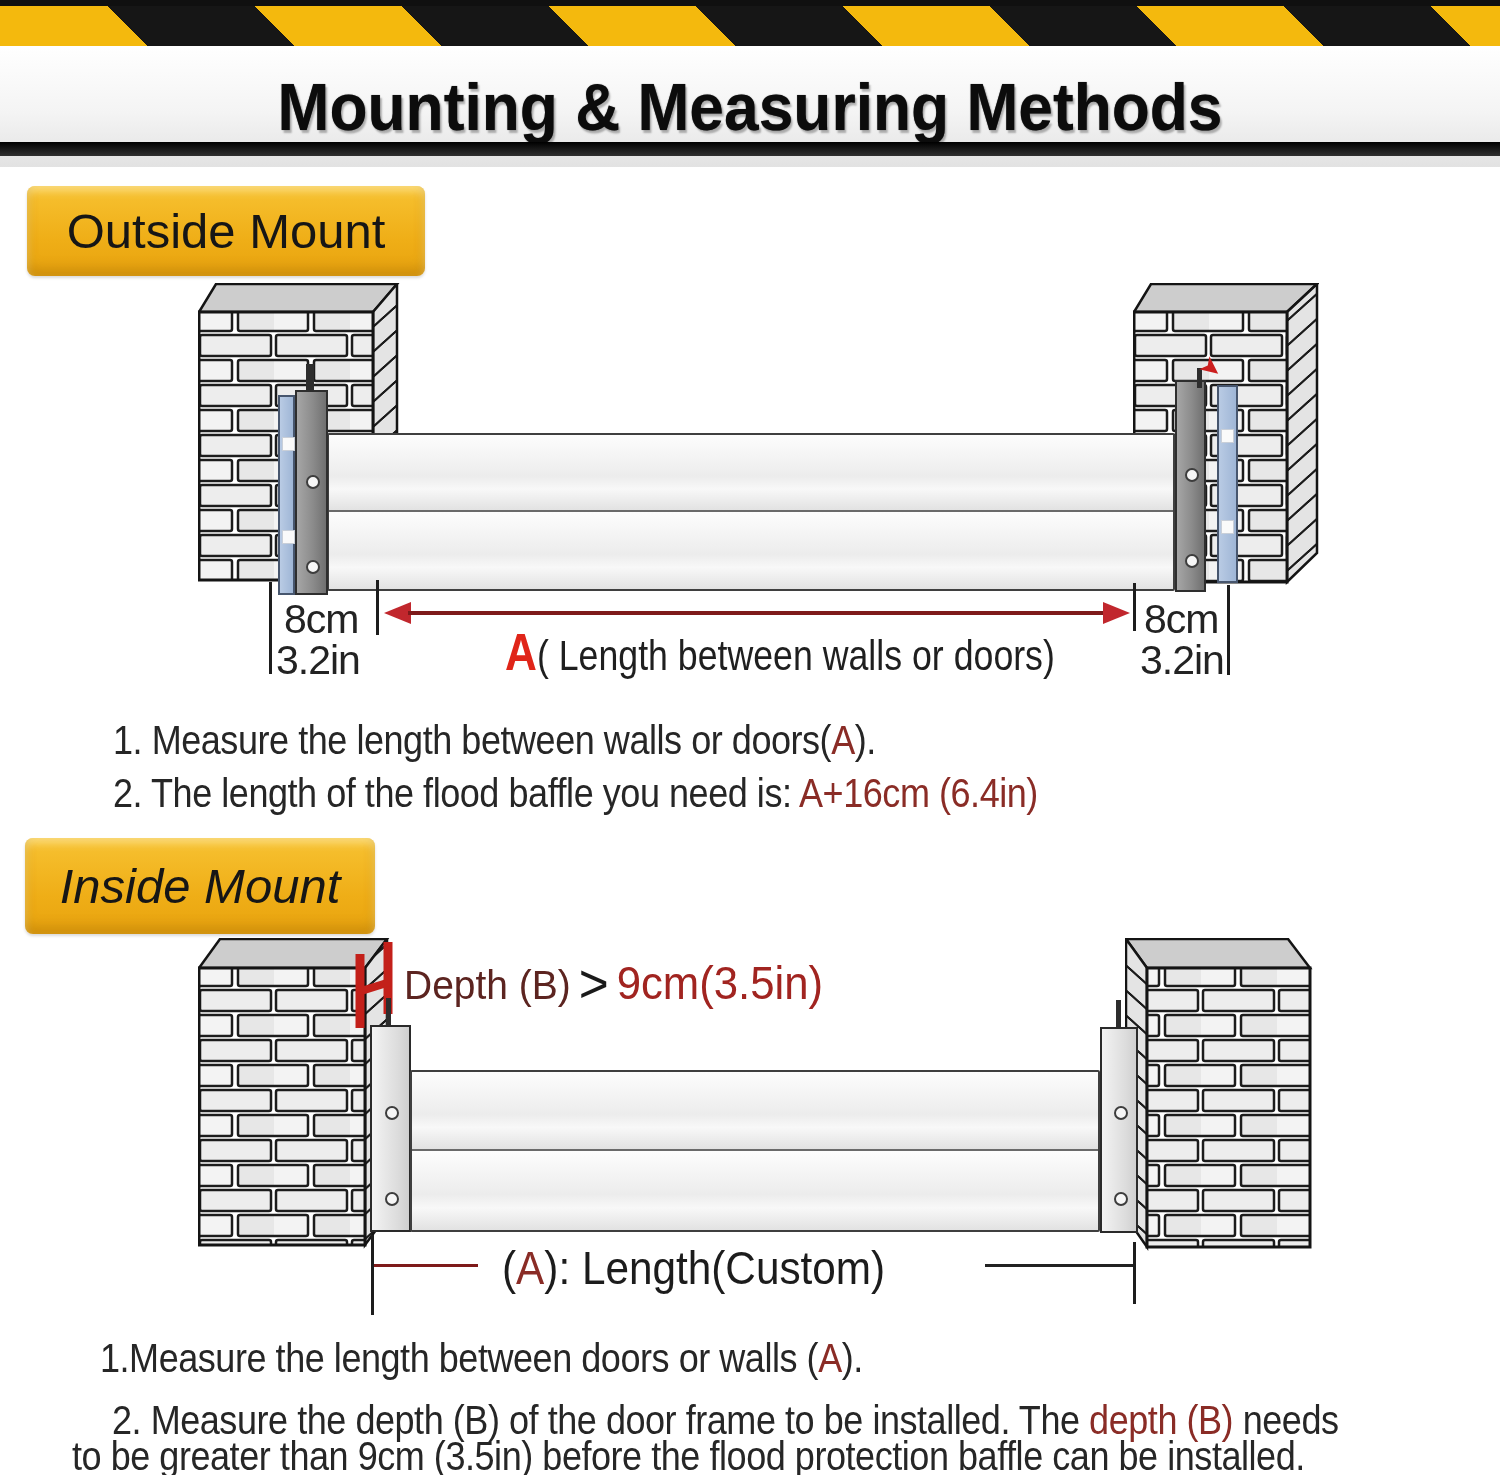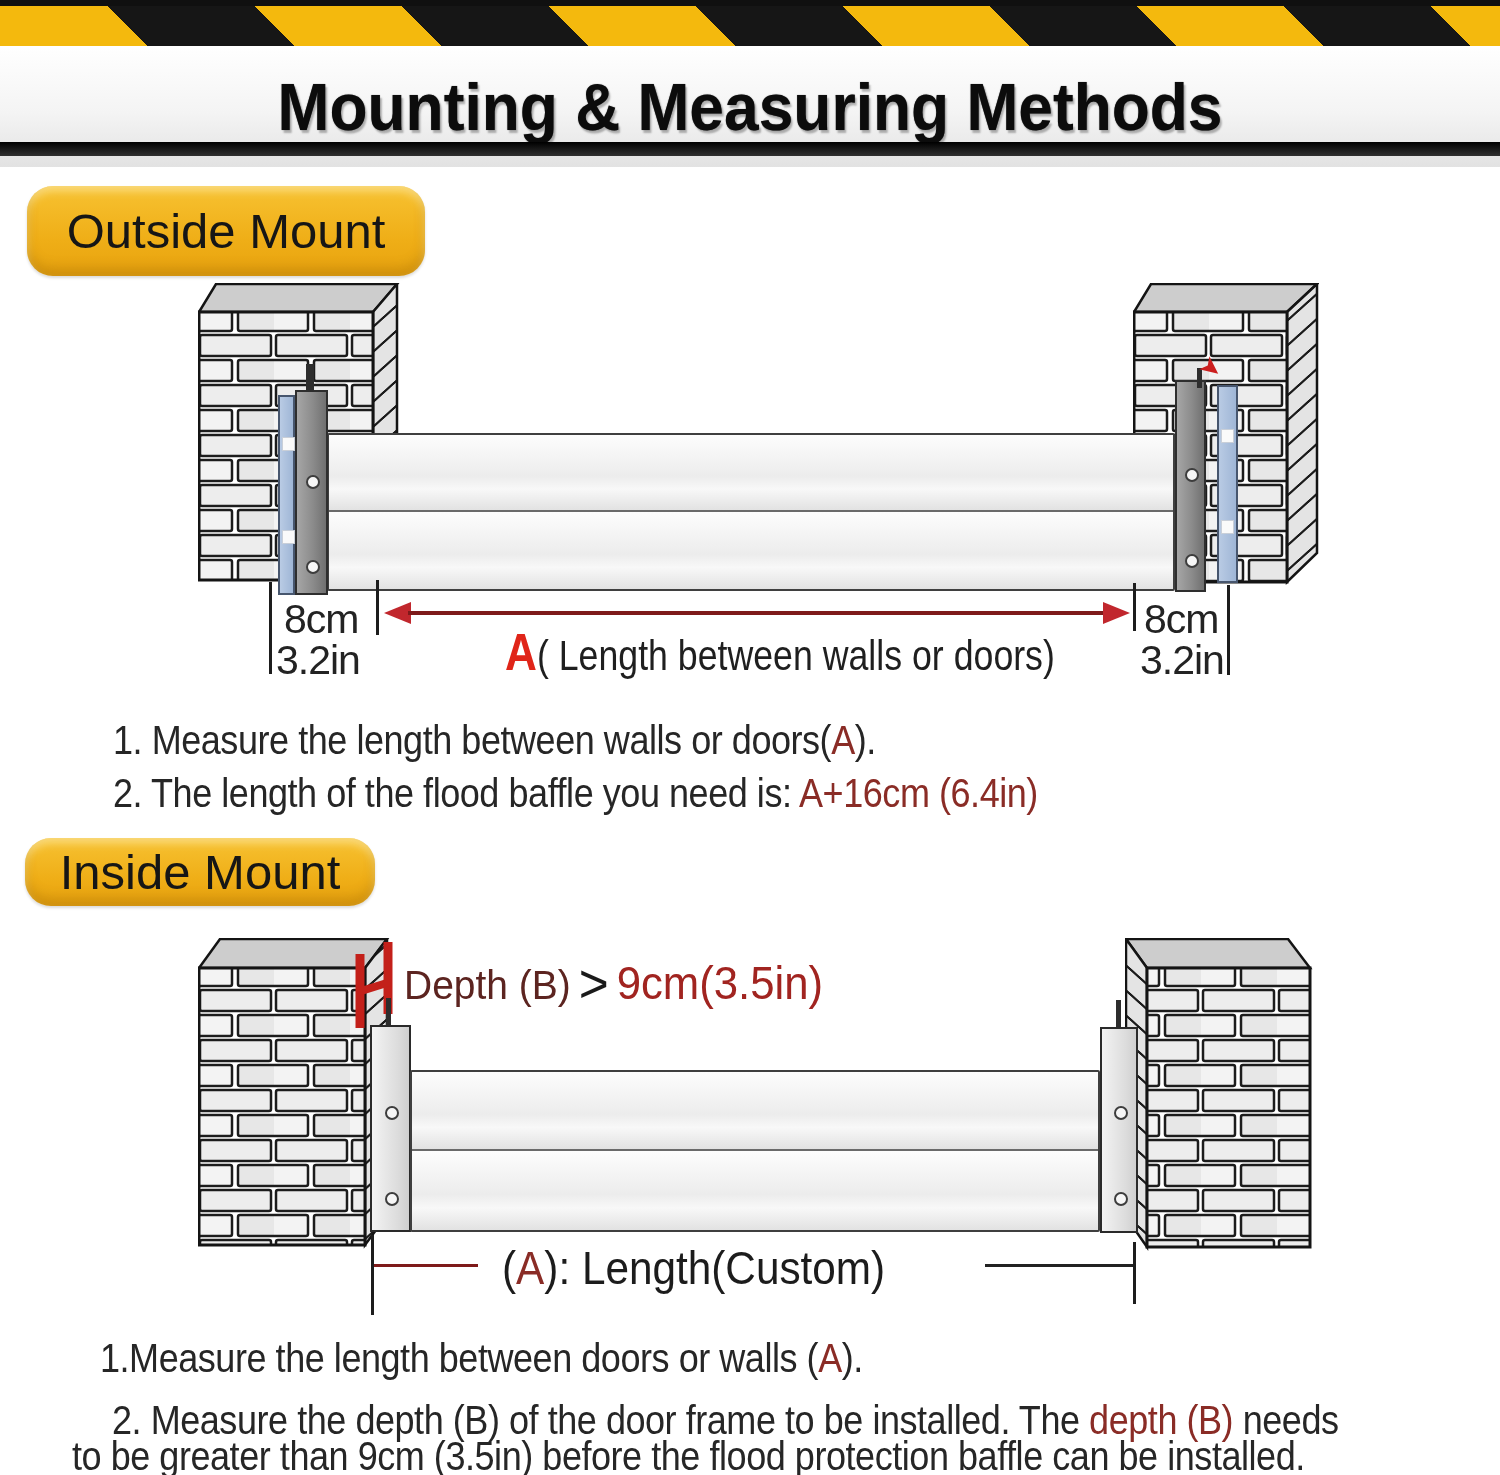--- a/index.html
+++ b/index.html
@@ -11,26 +11,26 @@
 
     background:repeating-linear-gradient(45deg,#f4b90d 0 104px,#161616 104px 208px);}
   .title-band{position:absolute;left:0;top:46px;width:1500px;height:121px;
     background:linear-gradient(180deg,#ffffff 0%,#f4f4f4 55%,#e2e2e2 100%);
     display:flex;align-items:center;justify-content:center;}
   .page-title{font-size:67px;font-weight:bold;color:#0c0c0c;letter-spacing:0px;white-space:nowrap;
     transform:scaleX(.93);text-shadow:2px 3px 2px rgba(0,0,0,.28),0 0 1px #555;}
   .title-divider{position:absolute;left:0;top:142px;width:1500px;height:14px;
     background:linear-gradient(180deg,#000 0%,#303030 100%);}
   
-  .badge{position:absolute;border-radius:26px;display:flex;align-items:center;justify-content:center;
+  .badge{position:absolute;border-radius:8px;display:flex;align-items:center;justify-content:center;
     background:linear-gradient(180deg,#f7c232 0%,#efae17 60%,#e8a30e 100%);
     box-shadow:inset 0 -8px 12px rgba(130,85,0,.25),inset 0 5px 8px rgba(255,240,180,.6),0 2px 3px rgba(0,0,0,.15);
     color:#161616;font-size:49px;white-space:nowrap;}
   .badge-outside{left:27px;top:186px;width:398px;height:90px;}
-  .badge-inside{left:25px;top:838px;width:350px;height:68px;}
+  .badge-inside{left:25px;top:838px;width:350px;height:96px;font-style:italic;}
   
   .pillar{position:absolute;}
   .barrier{position:absolute;border:2px solid #3f3f3f;border-radius:2px;box-sizing:border-box;background:#eee;}
   .slat{width:100%;height:50%;box-sizing:border-box;
     background:linear-gradient(180deg,#fdfdfd 0%,#ececec 55%,#f8f8f8 72%,#e2e2e2 100%);}
   .slat.top{border-bottom:2px solid #6a6a6a;}
   .blue-strip{position:absolute;background:linear-gradient(90deg,#b9cbe4,#9fb6d6);border:2px solid #47566e;box-sizing:border-box;}
   .notch{position:absolute;left:2px;width:11px;height:12px;background:#fafafa;border:1px solid #c9cfd8;}
   .channel{position:absolute;border:2px solid #2e2e2e;box-sizing:border-box;
     background:linear-gradient(90deg,#a6a6a6 0%,#8b8b8b 55%,#707070 100%);}

